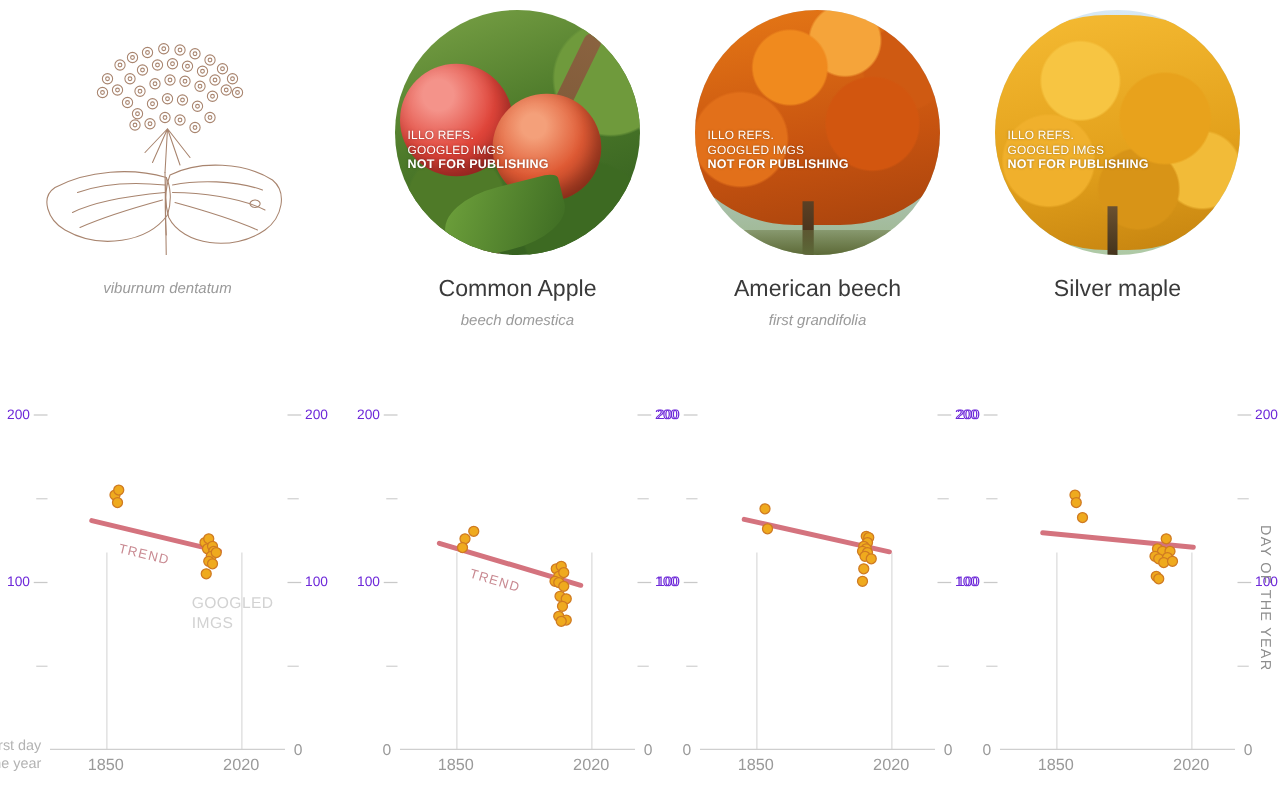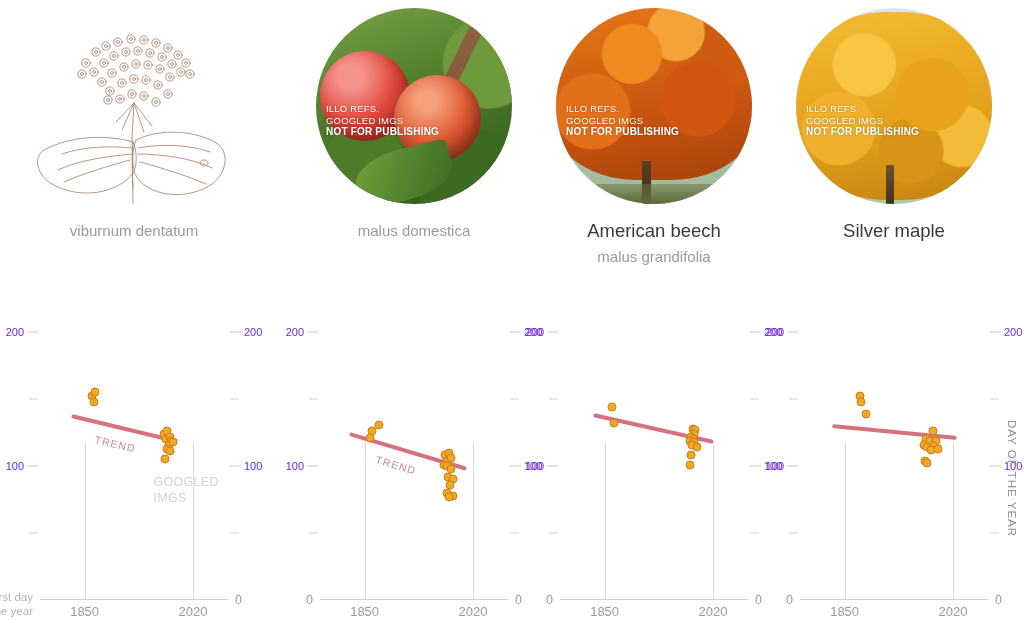--- a/index.html
+++ b/index.html
@@ -23,21 +23,21 @@
 
   .wm{position:absolute;left:10px;top:95px;z-index:4;
       font-family:"Liberation Sans",sans-serif;color:#fff;
       line-height:1.22;text-shadow:0 0 2px rgba(0,0,0,.35);}
   .wm div{font-size:9.5px;letter-spacing:.2px;}
   .wm div.b{font-weight:bold;font-size:10px;}
 
   
   .names{position:absolute;top:218px;left:0;width:240px;text-align:center;}
   .cname{font-size:18.5px;color:#3a3a3a;line-height:26px;white-space:nowrap;}
-  .sname{font-size:15px;color:#9a9a9a;line-height:25px;white-space:nowrap;}
+  .sname{font-size:12px;color:#9a9a9a;font-style:italic;line-height:25px;white-space:nowrap;}
 
   
   .chart{position:absolute;left:0;top:300px;width:240px;height:310px;}
   .plot{position:absolute;left:26px;top:12px;width:188px;height:288px;}
 
   .ylab{position:absolute;font-size:11px;color:#6d28d9;white-space:nowrap;
         transform:translateY(-50%);}
   .ylab.l{right:100%;margin-right:0;text-align:right;}
   .ylab.r{left:100%;text-align:left;}
   .tk{position:absolute;width:11px;height:1px;background:#c9c9c9;transform:translateY(-50%);}
@@ -246,21 +246,22 @@
            background:linear-gradient(120deg,#6fa23c,#3c6a22);border-radius:50% 10% 50% 10%;
            transform:rotate(-14deg);"></div>
           </div>
           <div class="wm">
             <div>ILLO REFS.</div>
                   <div>GOOGLED IMGS</div>
                   <div class="b">NOT FOR PUBLISHING</div>
           </div>
         </div>
         <div class="names">
-          <div class="sname">malus domestica</div>
+          <div class="cname">Common Apple</div>
+          <div class="sname">beech domestica</div>
         </div>
         <div class="chart">
           <div class="plot">
             <div class="tkmini l" style="top: 221.023px;"></div>
             <div class="tkmini r" style="top: 221.023px;"></div>
             <div class="tk l" style="top: 154.047px;"></div>
             <div class="tk r" style="top: 154.047px;"></div>
             <div class="ylab l" style="top: 154.047px; margin-right: 16px;">100</div>
             <div class="ylab r" style="top: 154.047px; margin-left: 16px;">100</div>
             <div class="tkmini l" style="top: 87.0698px;"></div>
@@ -315,21 +316,21 @@
            background:linear-gradient(180deg,rgba(110,120,70,.5),#5d6a38);"></div>
           </div>
           <div class="wm">
             <div>ILLO REFS.</div>
                   <div>GOOGLED IMGS</div>
                   <div class="b">NOT FOR PUBLISHING</div>
           </div>
         </div>
         <div class="names">
           <div class="cname">American beech</div>
-          <div class="sname">malus grandifolia</div>
+          <div class="sname">first grandifolia</div>
         </div>
         <div class="chart">
           <div class="plot">
             <div class="tkmini l" style="top: 221.023px;"></div>
             <div class="tkmini r" style="top: 221.023px;"></div>
             <div class="tk l" style="top: 154.047px;"></div>
             <div class="tk r" style="top: 154.047px;"></div>
             <div class="ylab l" style="top: 154.047px; margin-right: 16px;">100</div>
             <div class="ylab r" style="top: 154.047px; margin-left: 16px;">100</div>
             <div class="tkmini l" style="top: 87.0698px;"></div>

